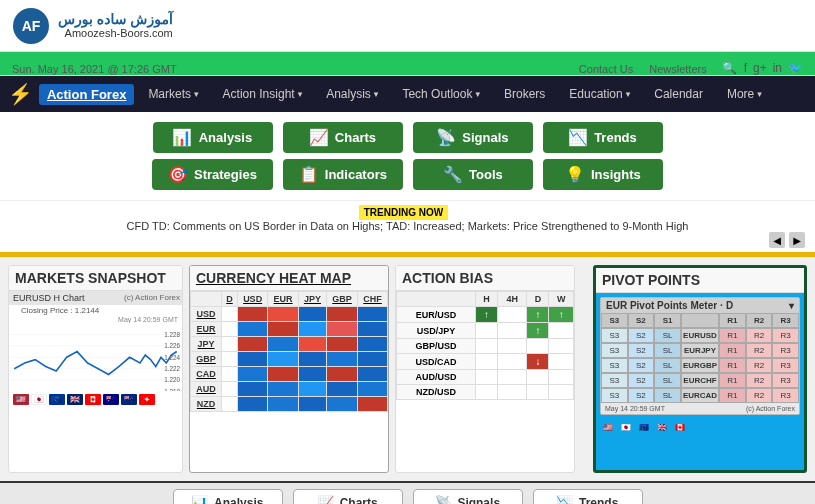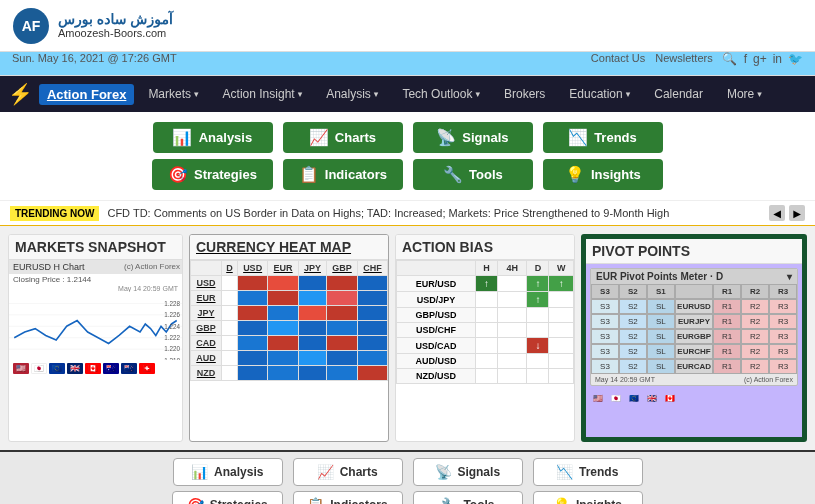--- a/index.html
+++ b/index.html
@@ -26,42 +26,43 @@
       gap: 8px;
     }
     .logo-icon {
       width: 38px;
       height: 38px;
     }
     .logo-text-area {
       display: flex;
       flex-direction: column;
       line-height: 1.1;
+      align-items: flex-end;
     }
     .logo-title {
       font-size: 14px;
       font-weight: bold;
       color: #1a5c96;
       direction: rtl;
     }
     .logo-subtitle {
       font-size: 11px;
       color: #333;
     }
 
     
     .info-bar {
-      background: #7dd3fc;
+      background: #22c55e;
       height: 24px;
       display: flex;
-      align-items: flex-start;
+      align-items: flex-end;
       padding: 0 12px;
       font-size: 11px;
       color: #555;
-      gap: 10px;
+      gap: 16px;
       border-bottom: 1px solid #ddd;
     }
     .info-bar .date { flex: 1; }
     .info-bar .social-icons { display: flex; gap: 6px; }
     .social-icon { font-size: 12px; color: #555; cursor: pointer; }
 
     
     .nav-bar {
       background: #1a1a2e;
       height: 36px;
@@ -113,22 +114,23 @@
     .green-btn .btn-icon { font-size: 16px; }
 
     
     .trending-bar {
       background: #fff;
       padding: 4px 10px;
       display: flex;
       align-items: center;
       font-size: 11px;
       border-top: 1px solid #eee;
-      border-bottom: 1px solid #eab308;
-      overflow: hidden;
+      border-bottom: 5px solid #eab308;
+      overflow: hidden;
+      flex-direction: column;
     }
     .trending-label {
       background: #ffeb3b;
       color: #000;
       font-weight: bold;
       font-size: 10px;
       padding: 2px 5px;
       margin-right: 8px;
       white-space: nowrap;
     }
@@ -296,24 +298,25 @@
     .bias-green { background: #2e7d32; color: #fff; }
     .bias-green2 { background: #43a047; color: #fff; }
     .bias-red { background: #c0392b; color: #fff; }
     .bias-neutral { background: #fff; }
     .bias-arrow-up { color: #fff; font-size: 10px; }
     .bias-arrow-dn { color: #fff; font-size: 10px; }
 
     
     .section-pivot {
       flex: 1;
-      background: #c4b5fd;
-      border: 5px solid #14532d;
+      background: #0ea5e9;
+      border: 3px solid #14532d;
       border-radius: 3px;
       overflow: hidden;
+      margin-left: 12px;
     }
     .pivot-inner {
       background: #e8e8e8;
       margin: 4px;
       border: 1px solid #bbb;
       border-radius: 2px;
       overflow: hidden;
     }
     .pivot-title-bar {
       background: #d0d0d0;
@@ -507,21 +510,21 @@
 
 <div class="main-content">
 
   <div class="section-markets">
     <div class="section-title">MARKETS SNAPSHOT</div>
     <div class="chart-area">
       <div class="chart-label">
         <span>EURUSD H Chart</span>
         <span class="chart-label2">(c) Action Forex</span>
       </div>
-      <div style="font-size:8px;color:#555;padding:1px 4px;">Closing Price : 1.2144</div>
+      <div style="font-size:8px;color:#555;padding:1px 12px;">Closing Price : 1.2144</div>
       <div style="font-size:7px;color:#888;padding:0 4px;text-align:right;">May 14 20:59 GMT</div>
       <svg class="mini-chart" viewBox="0 0 165 70" preserveAspectRatio="none">
         <rect width="165" height="70" fill="#fff"></rect>
 
         <line x1="0" y1="10" x2="165" y2="10" stroke="#eee" stroke-width="0.5"></line>
         <line x1="0" y1="20" x2="165" y2="20" stroke="#eee" stroke-width="0.5"></line>
         <line x1="0" y1="30" x2="165" y2="30" stroke="#eee" stroke-width="0.5"></line>
         <line x1="0" y1="40" x2="165" y2="40" stroke="#eee" stroke-width="0.5"></line>
         <line x1="0" y1="50" x2="165" y2="50" stroke="#eee" stroke-width="0.5"></line>
         <line x1="0" y1="60" x2="165" y2="60" stroke="#eee" stroke-width="0.5"></line>
@@ -652,27 +655,20 @@
         </tr>
         <tr>
           <td class="bias-label">USD/JPY</td>
           <td class="bias-neutral"></td>
           <td class="bias-neutral"></td>
           <td class="bias-green2"><span class="bias-arrow-up">↑</span></td>
           <td class="bias-neutral"></td>
         </tr>
         <tr>
           <td class="bias-label">GBP/USD</td>
-          <td class="bias-neutral"></td>
-          <td class="bias-neutral"></td>
-          <td class="bias-neutral"></td>
-          <td class="bias-neutral"></td>
-        </tr>
-        <tr>
-          <td class="bias-label">USD/CHF</td>
           <td class="bias-neutral"></td>
           <td class="bias-neutral"></td>
           <td class="bias-neutral"></td>
           <td class="bias-neutral"></td>
         </tr>
         <tr>
           <td class="bias-label">USD/CAD</td>
           <td class="bias-neutral"></td>
           <td class="bias-neutral"></td>
           <td class="bias-red"><span class="bias-arrow-dn">↓</span></td>

